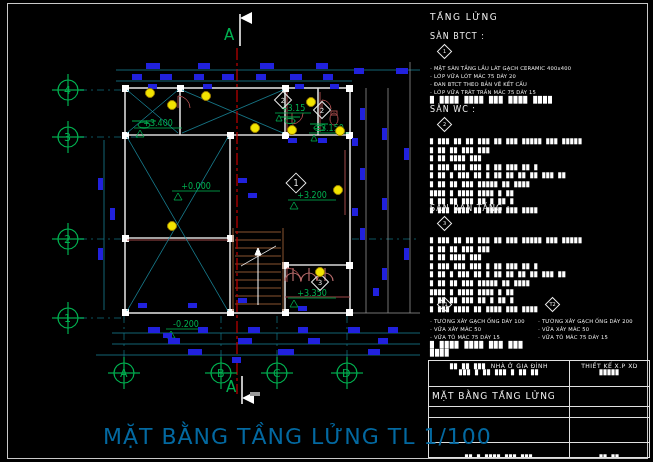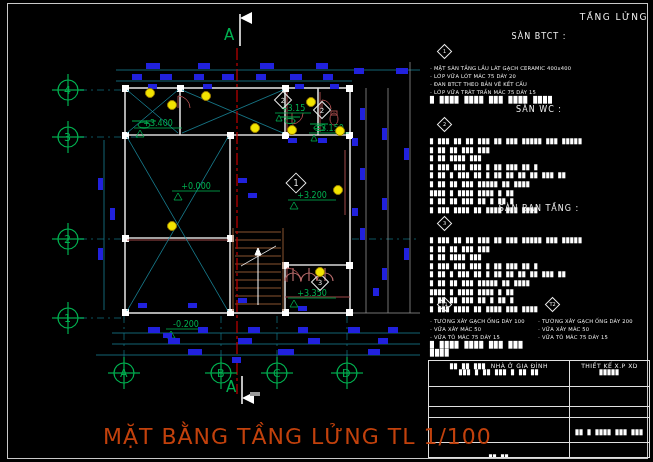--- a/index.html
+++ b/index.html
@@ -4,22 +4,22 @@
 <style>
   html,body{margin:0;padding:0;background:#111;}
   #canvas{position:relative;width:653px;height:462px;background:#000;overflow:hidden;
           font-family:"DejaVu Sans",sans-serif;color:#e8e8e8;}
   #frame{position:absolute;left:7px;top:3px;width:639px;height:454px;border:1px solid #c9c9c9;}
   svg text{font-family:"DejaVu Sans",sans-serif;}
 
   
   #notes{position:absolute;left:430px;top:6px;width:218px;height:350px;}
   .sec{position:absolute;left:0;right:0;}
-  .note-heading{font-size:9px;letter-spacing:1.5px;color:#efefef;text-align:right;}
-  .sec-label{font-size:8px;letter-spacing:1px;color:#efefef;margin-bottom:2px;text-align:center;}
+  .note-heading{font-size:9px;letter-spacing:1.5px;color:#efefef;}
+  .sec-label{font-size:8px;letter-spacing:1px;color:#efefef;margin-bottom:2px;}
   .dia{display:inline-block;width:9px;height:9px;border:1px solid #e8e8e8;
        transform:rotate(45deg);margin:3px 0 3px 9px;position:relative;}
   .dia span{position:absolute;left:0;top:0;width:9px;height:9px;transform:rotate(-45deg);
        font-size:5px;line-height:9px;text-align:center;color:#e8e8e8;}
   .bullets div{font-size:5.2px;line-height:8px;letter-spacing:.2px;color:#ededed;white-space:nowrap;}
   .block-line{font-size:5px;line-height:8.6px;letter-spacing:1px;color:#fff;white-space:nowrap;
        font-family:"DejaVu Sans Mono",monospace;}
   .bar-line{font-size:6.5px;letter-spacing:1px;color:#fff;font-family:"DejaVu Sans Mono",monospace;}
   .wallcols{display:flex;}
   .wallcol{width:108px;}
@@ -33,21 +33,21 @@
   #titleblock>div:nth-child(2n){border-right:none;}
   #titleblock>div:nth-child(n+9){border-bottom:none;}
   .tb-small{font-size:6px;letter-spacing:.5px;color:#eee;white-space:nowrap;}
   .tb-blocks{font-size:5px;letter-spacing:1px;color:#fff;font-family:"DejaVu Sans Mono",monospace;white-space:nowrap;}
   .tb-center{text-align:center;}
   .tb-name{font-size:9px;letter-spacing:1px;color:#f2f2f2;margin-top:3px;white-space:nowrap;}
   .tb-kt{font-size:9px;letter-spacing:1px;color:#f2f2f2;margin-top:18px;padding-left:14px;}
 
   
   #drawing-title{position:absolute;left:103px;top:424px;font-size:22px;letter-spacing:1px;
-      color:#c2410c;white-space:nowrap;font-weight:400;}
+      color:#0369a1;white-space:nowrap;font-weight:400;}
 </style>
 </head>
 <body>
 
 <div id="canvas">
   <div id="frame"></div>
 
   <svg width="653" height="462" viewBox="0 0 653 462" style="position:absolute;left:0;top:0;">
 
     <g stroke="#0f6b78" stroke-width="0.8" stroke-dasharray="7 4 2 4">
@@ -442,20 +442,23 @@
     <div class="tb-center">
       <div class="tb-small"><span class="tb-blocks">██ ██ ███</span>&nbsp;
         <span>NHÀ Ở GIA ĐÌNH</span></div>
       <div class="tb-blocks">███ █ ██ ███ █ ██ ██</div>
     </div>
     <div class="tb-center">
       <div class="tb-small">THIẾT KẾ X.P XD</div>
       <div class="tb-blocks">█████</div>
     </div>
     <div>
+      <div class="tb-name">MẶT BẰNG TẦNG LỬNG</div>
+    </div>
+    <div>
       <div class="tb-kt">KT :</div>
     </div>
     <div class="tb-center">
       </div>
     <div class="tb-center">
       </div>
     <div></div>
     <div></div>
     <div class="tb-center">
       <span class="tb-blocks">██ █ ████ ███ ███</span></div>

